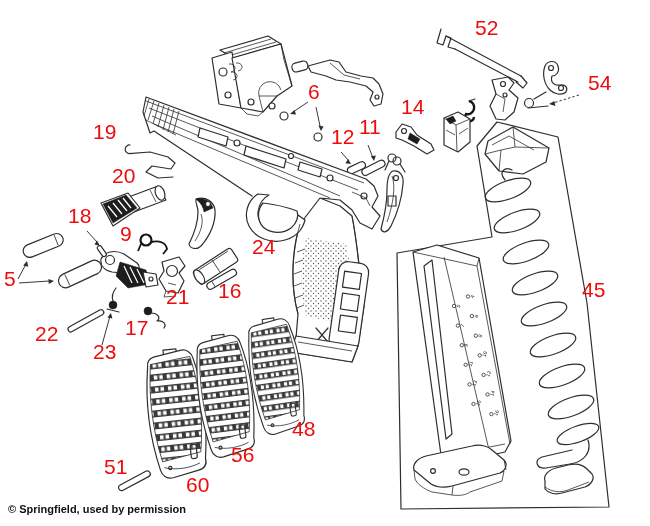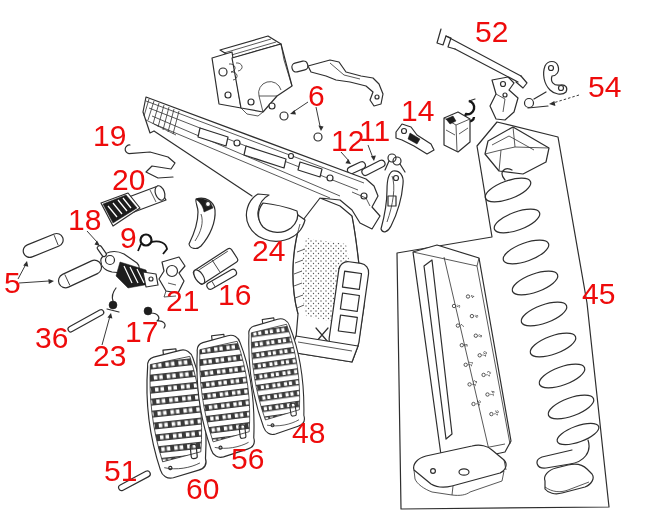--- a/index.html
+++ b/index.html
@@ -1,19 +1,19 @@
 <!DOCTYPE html>
 <html><head>
 <meta charset="utf-8">
 <style>
   html,body{margin:0;padding:0;background:#fff;}
   #stage{position:relative;width:650px;height:526px;background:#fff;overflow:hidden;
          font-family:"Liberation Sans",sans-serif;}
   #stage svg{position:absolute;left:0;top:0;}
-  .plabel{position:absolute;color:#ee0b0b;font-size:30px;line-height:1;font-weight:400;
+  .plabel{position:absolute;color:#ee0b0b;font-size:21px;line-height:1;font-weight:400;
           font-family:"Liberation Sans",sans-serif;user-select:none;}
   .copyright{position:absolute;left:8px;top:503px;font-size:11px;font-weight:bold;color:#111;
              font-family:"Liberation Sans",sans-serif;}
   .ln{stroke:#2e2e2e;stroke-width:1.2;fill:none;stroke-linejoin:round;stroke-linecap:round;}
   .lnw{stroke:#2e2e2e;stroke-width:1.2;fill:#fff;stroke-linejoin:round;stroke-linecap:round;}
   .thin{stroke:#2e2e2e;stroke-width:.8;fill:none;}
   .dark{fill:#1d1d1d;stroke:#1d1d1d;stroke-width:.5;}
   .leader{stroke:#3a3a3a;stroke-width:1;fill:none;}
   .arrow{fill:#2e2e2e;stroke:none;}
   .wt{font-family:"Liberation Sans",sans-serif;font-size:5px;fill:#222;}
@@ -365,24 +365,25 @@
   <div class="plabel" style="left:120px;top:223px">9</div>
   <div class="plabel" style="left:359px;top:116px">11</div>
   <div class="plabel" style="left:331px;top:126px">12</div>
   <div class="plabel" style="left:401px;top:96px">14</div>
   <div class="plabel" style="left:218px;top:280px">16</div>
   <div class="plabel" style="left:125px;top:317px">17</div>
   <div class="plabel" style="left:68px;top:205px">18</div>
   <div class="plabel" style="left:93px;top:121px">19</div>
   <div class="plabel" style="left:112px;top:165px">20</div>
   <div class="plabel" style="left:166px;top:286px">21</div>
-  <div class="plabel" style="left:35px;top:323px">36</div>
+  <div class="plabel" style="left:35px;top:323px">22</div>
   <div class="plabel" style="left:93px;top:341px">23</div>
   <div class="plabel" style="left:252px;top:236px">24</div>
   <div class="plabel" style="left:582px;top:279px">45</div>
   <div class="plabel" style="left:292px;top:418px">48</div>
   <div class="plabel" style="left:231px;top:444px">56</div>
   <div class="plabel" style="left:186px;top:474px">60</div>
   <div class="plabel" style="left:104px;top:456px">51</div>
   <div class="plabel" style="left:475px;top:17px">52</div>
   <div class="plabel" style="left:588px;top:72px">54</div>
 
+  <div class="copyright">© Springfield, used by permission</div>
 </div>
 
 </body></html>

